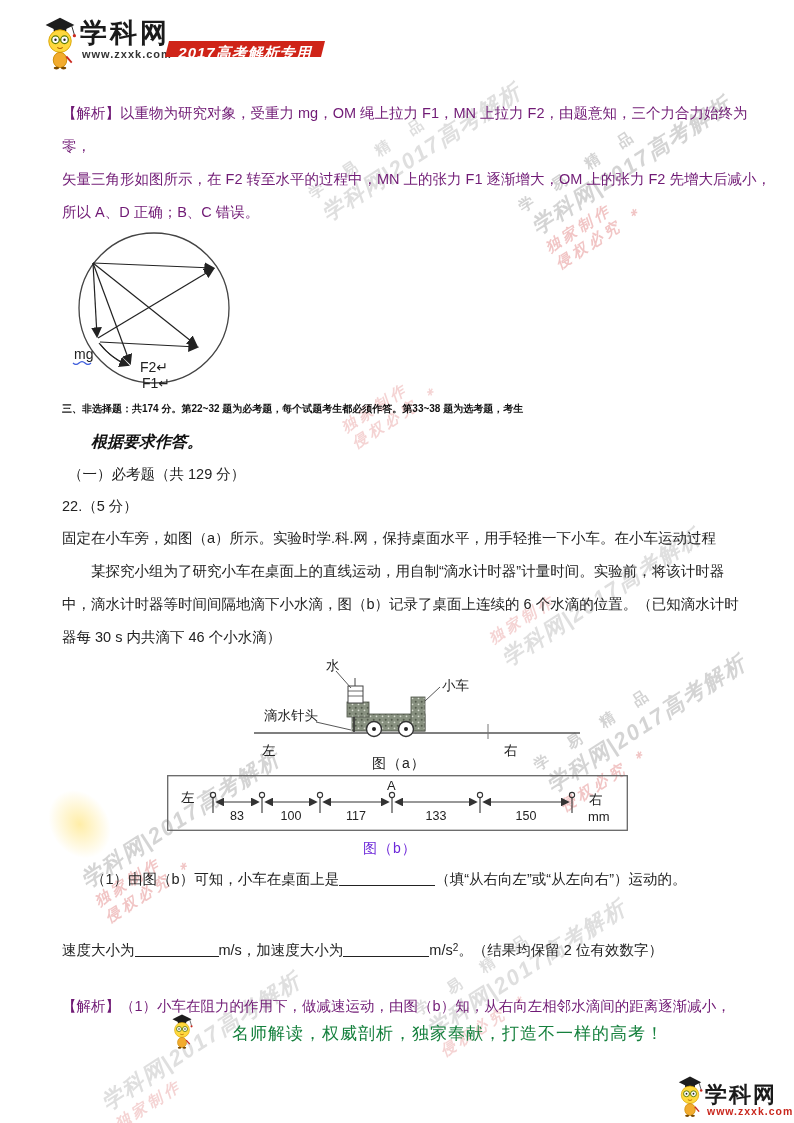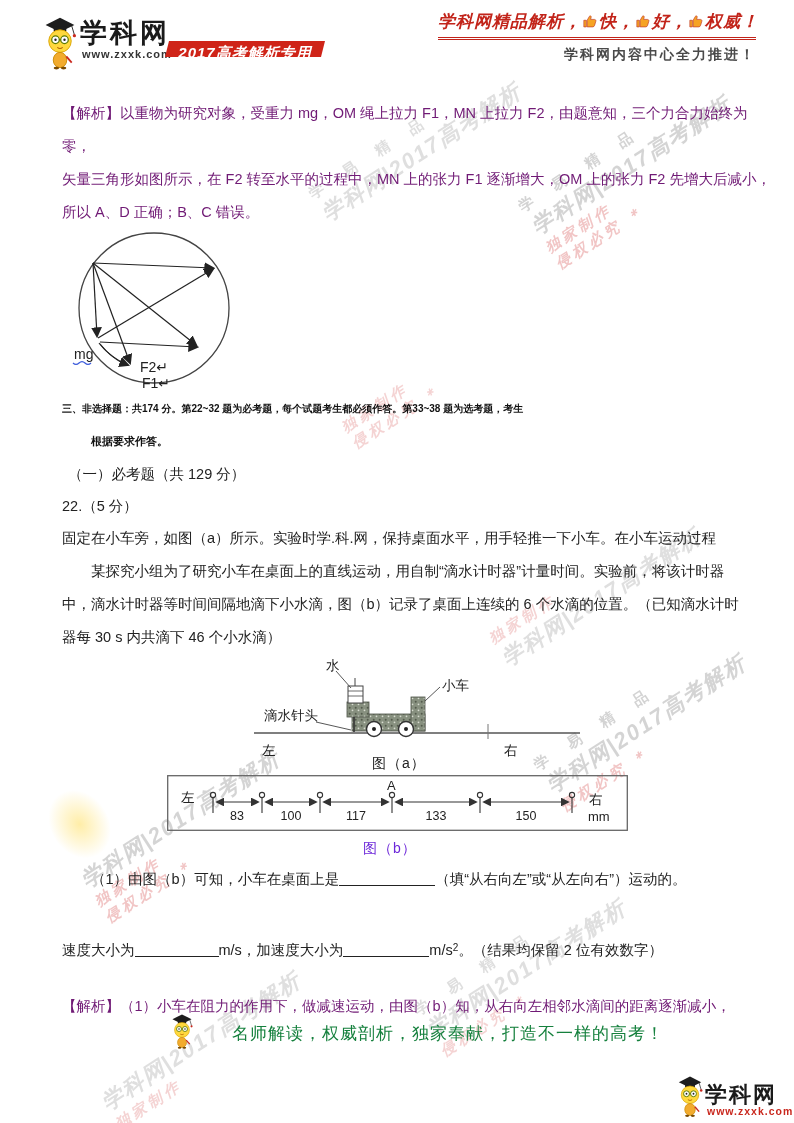--- a/index.html
+++ b/index.html
@@ -129,36 +129,20 @@
     <svg class="abs" style="left:42px; top:13px;" width="36" height="58">
       <use href="#mascot"></use>
     </svg>
     <div class="abs brand-name" style="left:80px; top:15px;">学科网</div>
     <div class="abs brand-url" style="left:82px; top:48px;">www.zxxk.com</div>
     <div class="abs banner">
       <div class="banner-bg"></div>
       <div class="banner-text">2017高考解析专用</div>
     </div>
 
-    <div class="abs slogan1">
-      <span>学科网精品解析，</span>
-      <svg class="thumb">
-          <use href="#thumb"></use>
-        </svg>
-      <span>快，</span>
-      <svg class="thumb">
-          <use href="#thumb"></use>
-        </svg>
-      <span>好，</span>
-      <svg class="thumb">
-          <use href="#thumb"></use>
-        </svg>
-      <span>权威！</span>
-    </div>
-    <div class="abs slogan2">学科网内容中心全力推进！</div>
 
     <div class="abs" style="left:62px; top:97px; width:690px;">
       <div class="line red">【解析】以重物为研究对象，受重力 mg，OM 绳上拉力 F1，MN 上拉力 F2，由题意知，三个力合力始终为</div>
       <div class="line red">零，</div>
       <div class="line red">矢量三角形如图所示，在 F2 转至水平的过程中，MN 上的张力 F1 逐渐增大，OM 上的张力 F2 先增大后减小，</div>
       <div class="line red">所以 A、D 正确；B、C 错误。</div>
     </div>
 
     <svg class="abs" style="left:66px; top:226px;" width="205" height="172" viewBox="0 0 205 172">
       <defs>
@@ -178,21 +162,21 @@
         <path d="M33 117 Q42 129 58 138"></path>
       </g>
       <text x="8" y="133" font-size="14" fill="#222">mg</text>
       <path d="M7 137 q3 3 6 0 t6 0 t6 0" stroke="#3b5bdb" stroke-width="1.2" fill="none"></path>
       <text x="74" y="146" font-size="14" fill="#222">F2↵</text>
       <text x="76" y="162" font-size="14" fill="#222">F1↵</text>
     </svg>
 
     <div class="abs" style="left:62px; top:392px; width:690px;">
       <div class="line bold" style="font-size:10px;">三、非选择题：共174 分。第22~32 题为必考题，每个试题考生都必须作答。第33~38 题为选考题，考生</div>
-      <div class="line bold indent" style="font-size:11px;">根据要求作答。</div>
+      <div class="line bold indent" style="font-size:16px;font-style:italic;">根据要求作答。</div>
     </div>
     <div class="abs line" style="left:68px; top:458px;">（一）必考题（共 129 分）</div>
     <div class="abs line" style="left:62px; top:490px;">22.（5 分）</div>
 
     <div class="abs" style="left:62px; top:522px; width:690px;">
       <div class="line">固定在小车旁，如图（a）所示。实验时学.科.网，保持桌面水平，用手轻推一下小车。在小车运动过程</div>
       <div class="line indent">某探究小组为了研究小车在桌面上的直线运动，用自制“滴水计时器”计量时间。实验前，将该计时器</div>
       <div class="line">中，滴水计时器等时间间隔地滴下小水滴，图（b）记录了桌面上连续的 6 个水滴的位置。（已知滴水计时</div>
       <div class="line">器每 30 s 内共滴下 46 个小水滴）</div>
     </div>

